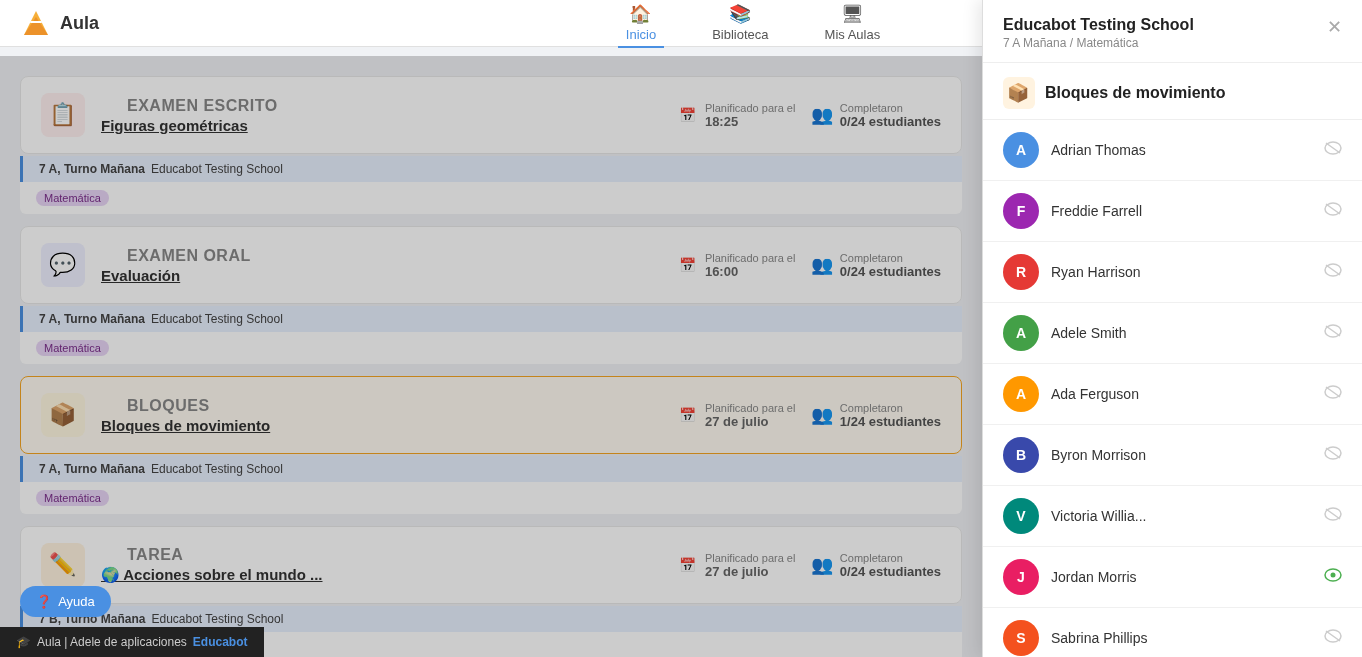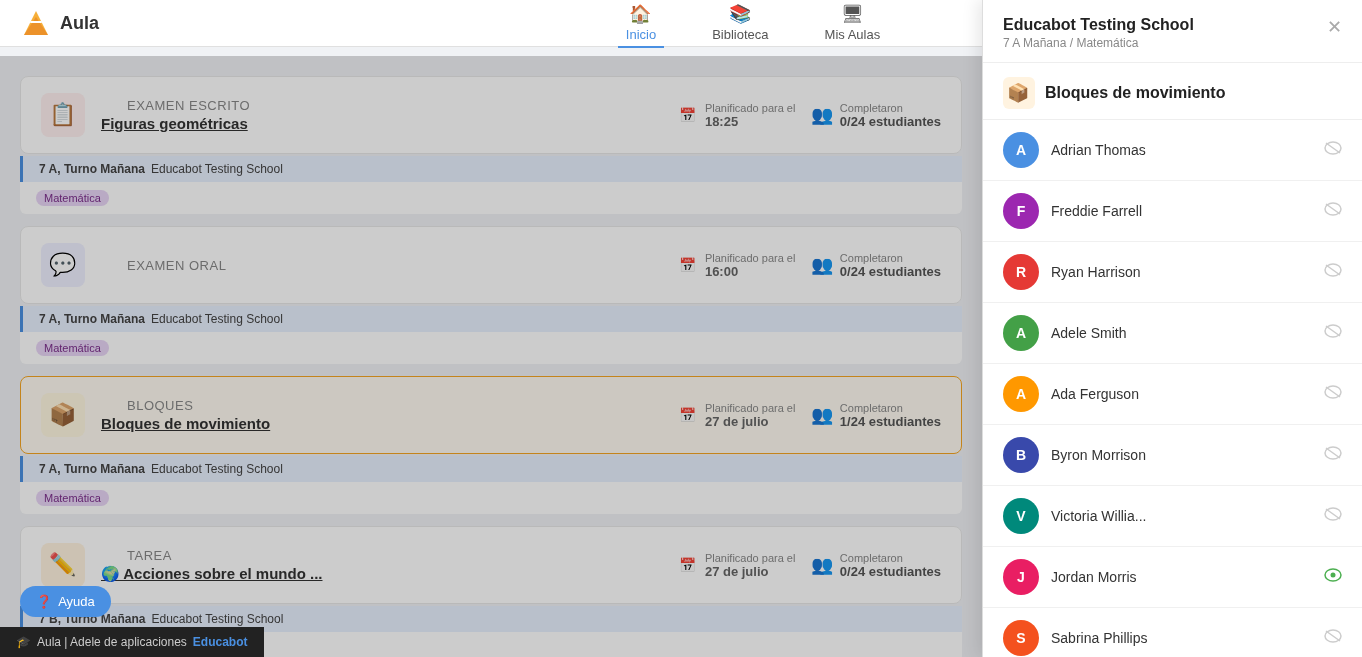--- a/index.html
+++ b/index.html
@@ -54,21 +54,21 @@
       width: 44px; height: 44px; border-radius: 8px;
       display: flex; align-items: center; justify-content: center;
       font-size: 22px; flex-shrink: 0;
     }
     .icon-examen-escrito { background: #fff0f0; }
     .icon-examen-oral { background: #eff0ff; }
     .icon-bloques { background: #fff8e1; }
     .icon-tarea { background: #fff3e0; }
     .assignment-info { flex: 1; }
     .assignment-type {
-      font-size: 13px; text-transform: uppercase; color: #888; font-weight: 400; letter-spacing: 0.5px; padding-left: 26px;
+      font-size: 16px; text-transform: uppercase; color: #888; font-weight: 700; letter-spacing: 0.5px; padding-left: 26px;
     }
     .assignment-name { font-size: 15px; font-weight: 600; color: #333; margin-top: 2px; text-decoration: underline; }
     .assignment-meta {
       display: flex; align-items: center; gap: 4px;
       font-size: 12px; color: #666;
     }
     .assignment-meta-icon { font-size: 14px; color: #888; margin-right: 4px; }
     .assignment-stats {
       display: flex; align-items: center; gap: 6px;
       font-size: 13px; color: #555;
@@ -214,20 +214,21 @@
     <div style="padding:4px 16px 8px;background:#fff;border-radius:0 0 6px 6px;margin-bottom:12px;">
       <span class="tag-matematica">Matemática</span>
     </div>
   </div>
 
   <div class="assignment-section">
     <div class="assignment-card">
       <div class="assignment-icon icon-examen-oral">💬</div>
       <div class="assignment-info">
         <div class="assignment-type">EXAMEN ORAL</div>
+        <div class="assignment-name">Evaluación</div>
       </div>
       <div class="assignment-meta">
         <span class="assignment-meta-icon">📅</span>
         <div>
           <div style="font-size:11px;color:#888">Planificado para el</div>
           <div style="font-size:13px;font-weight:600">16:00</div>
         </div>
       </div>
       <div class="assignment-stats">
         <span style="font-size:18px;color:#999">👥</span>

